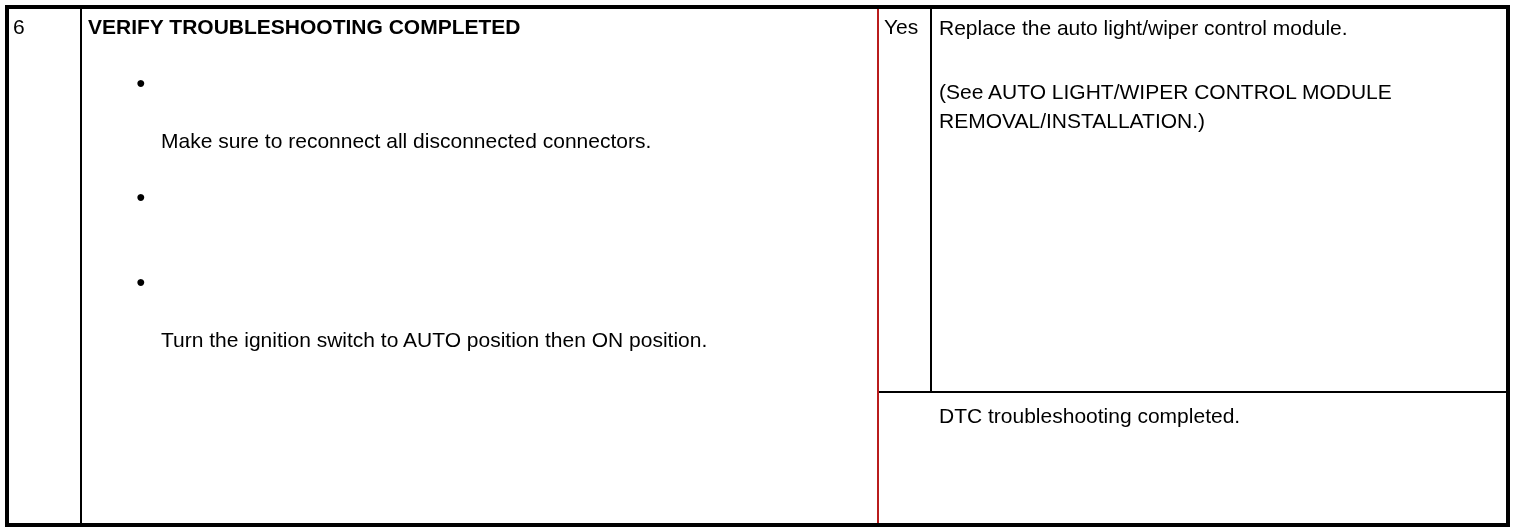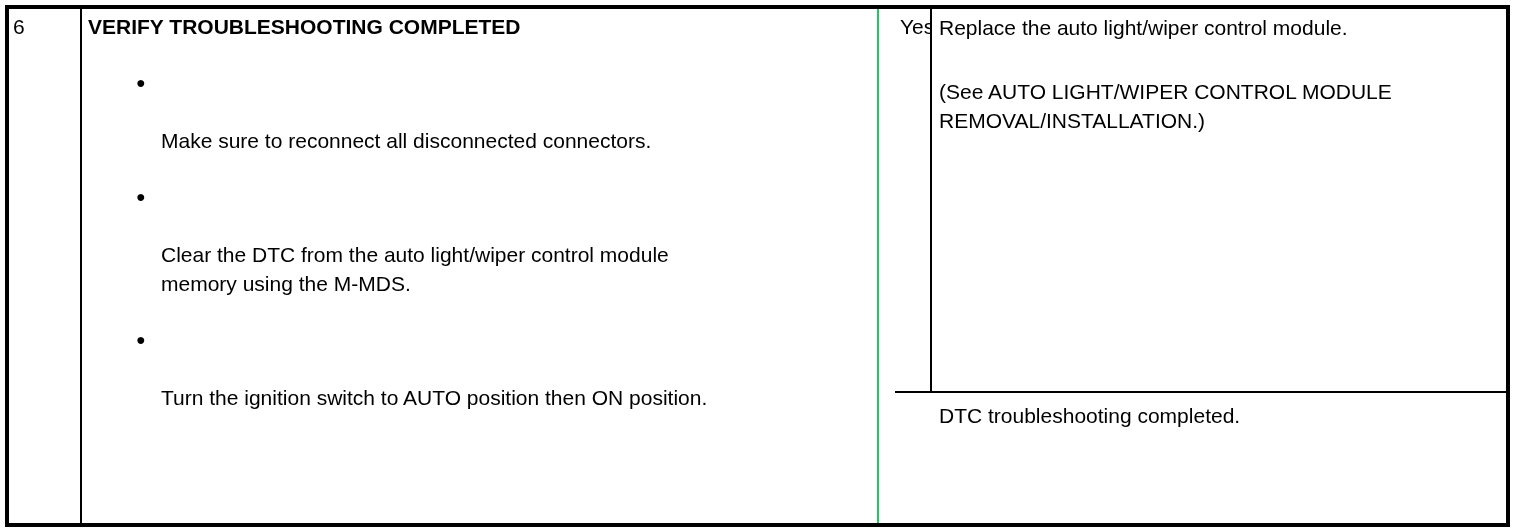--- a/index.html
+++ b/index.html
@@ -37,30 +37,29 @@
   }
   .cell-step {
     grid-column: 1;
     grid-row: 1 / 3;
     border-right: 2px solid #000000;
     padding: 3px 4px 0 4px;
   }
   .cell-action {
     grid-column: 2;
     grid-row: 1 / 3;
-    border-right: 2px solid #22c55e;
+    border-right: 2px solid #b91c1c;
     padding: 3px 22px 0 6px;
   }
   .cell-answer-yes {
     grid-column: 3;
     grid-row: 1;
     border-right: 2px solid #000000;
     border-bottom: 2px solid #000000;
     padding: 3px 2px 0 5px;
-    margin-left: 16px;
   }
   .cell-result-yes {
     grid-column: 4;
     grid-row: 1;
     border-bottom: 2px solid #000000;
     padding: 4px 8px 0 7px;
   }
   .cell-answer-no {
     grid-column: 3;
     grid-row: 2;
@@ -110,22 +109,20 @@
     <div class="cell cell-action">
       <div class="step-title">VERIFY TROUBLESHOOTING COMPLETED</div>
 
       <div class="item">
         <span class="marker">●</span>
         <span>Make sure to reconnect all disconnected connectors.</span>
       </div>
 
       <div class="item">
         <span class="marker">●</span>
-        <span>Clear the DTC from the auto light/wiper control module
-memory using the M-MDS.</span>
       </div>
 
 
       <div class="item">
         <span class="marker">●</span>
         <span>Turn the ignition switch to AUTO position then ON position.</span>
       </div>
 
     </div>
 

